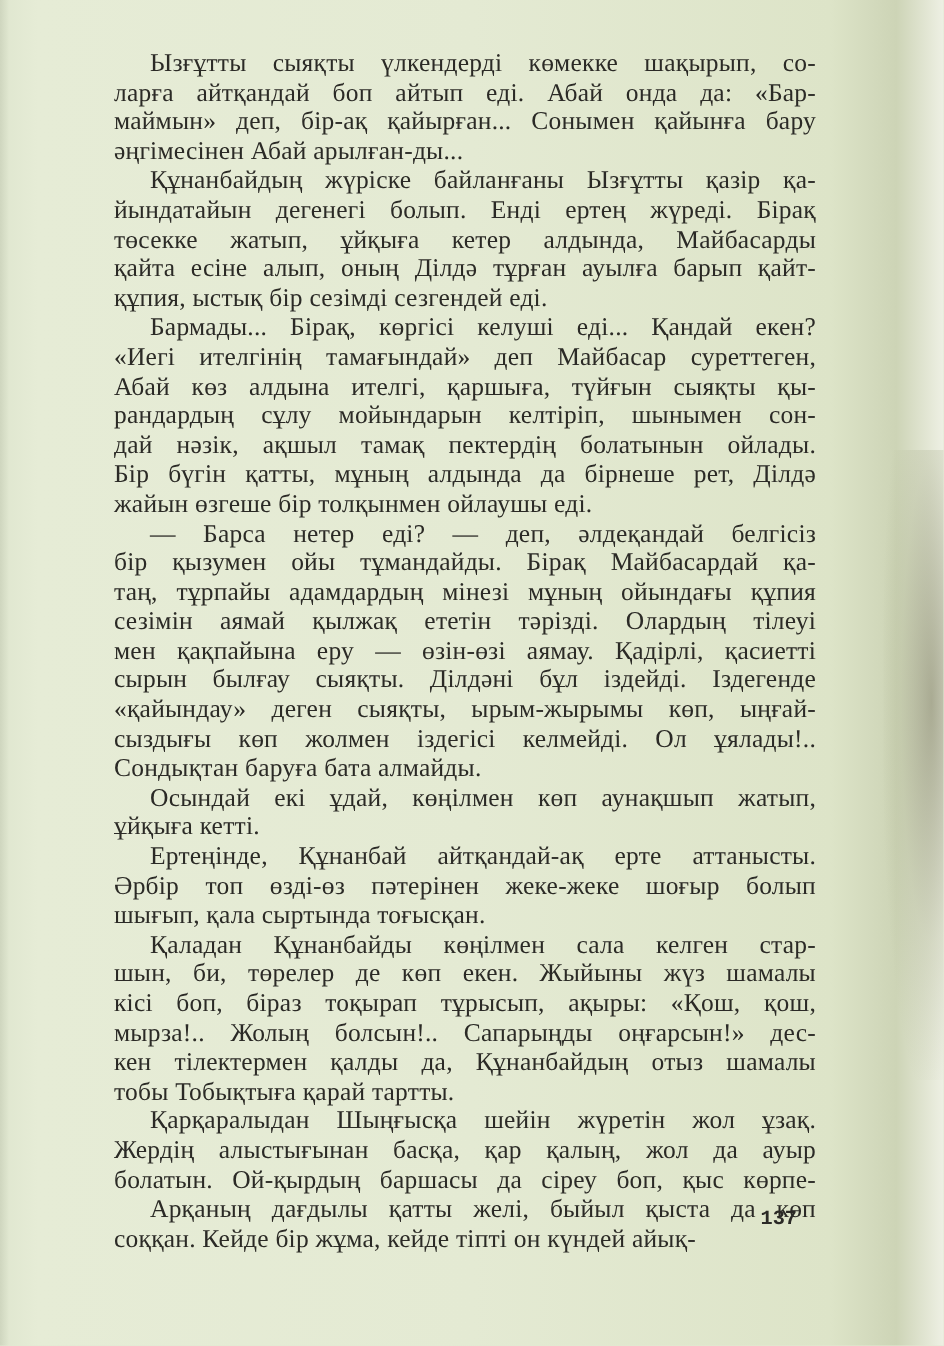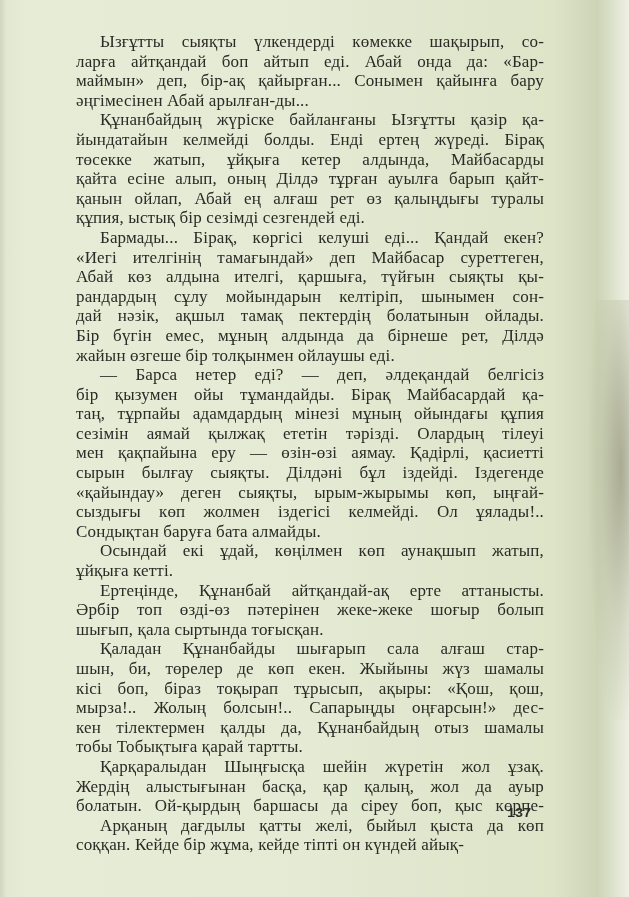--- a/index.html
+++ b/index.html
@@ -43,33 +43,32 @@
 
   <div class="text-block" id="text-block">
       <div class="para">
         <span class="line" style="padding-left: 24px;">Ызғұтты сыяқты үлкендерді көмекке шақырып, со-</span>
         <span class="line">ларға айтқандай боп айтып еді. Абай онда да: «Бар-</span>
         <span class="line">маймын» деп, бір-ақ қайырған... Сонымен қайынға бару</span>
         <span class="line last">әңгімесінен Абай арылған-ды...</span>
       </div>
       <div class="para">
         <span class="line" style="padding-left: 24px;">Құнанбайдың жүріске байланғаны Ызғұтты қазір қа-</span>
-        <span class="line">йындатайын келмейді болды. Енді ертең жүреді. Бірақ</span>
+        <span class="line">йындатайын дегенегі болып. Енді ертең жүреді. Бірақ</span>
         <span class="line">төсекке жатып, ұйқыға кетер алдында, Майбасарды</span>
         <span class="line">қайта есіне алып, оның Ділдә тұрған ауылға барып қайт-</span>
-        <span class="line">қанын ойлап, Абай ең алғаш рет өз қалыңдығы туралы</span>
         <span class="line last">құпия, ыстық бір сезімді сезгендей еді.</span>
       </div>
       <div class="para">
         <span class="line" style="padding-left: 24px;">Бармады... Бірақ, көргісі келуші еді... Қандай екен?</span>
         <span class="line">«Иегі ителгінің тамағындай» деп Майбасар суреттеген,</span>
         <span class="line">Абай көз алдына ителгі, қаршыға, түйғын сыяқты қы-</span>
         <span class="line">рандардың сұлу мойындарын келтіріп, шынымен сон-</span>
         <span class="line">дай нәзік, ақшыл тамақ пектердің болатынын ойлады.</span>
-        <span class="line">Бір бүгін емес, мұның алдында да бірнеше рет, Ділдә</span>
+        <span class="line">Бір бүгін қатты, мұның алдында да бірнеше рет, Ділдә</span>
         <span class="line last">жайын өзгеше бір толқынмен ойлаушы еді.</span>
       </div>
       <div class="para">
         <span class="line" style="padding-left: 24px;">— Барса нетер еді? — деп, әлдеқандай белгісіз</span>
         <span class="line">бір қызумен ойы тұмандайды. Бірақ Майбасардай қа-</span>
         <span class="line">таң, тұрпайы адамдардың мінезі мұның ойындағы құпия</span>
         <span class="line">сезімін аямай қылжақ ететін тәрізді. Олардың тілеуі</span>
         <span class="line">мен қақпайына еру — өзін-өзі аямау. Қадірлі, қасиетті</span>
         <span class="line">сырын былғау сыяқты. Ділдәні бұл іздейді. Іздегенде</span>
         <span class="line">«қайындау» деген сыяқты, ырым-жырымы көп, ыңғай-</span>
@@ -79,21 +78,21 @@
       <div class="para">
         <span class="line" style="padding-left: 24px;">Осындай екі ұдай, көңілмен көп аунақшып жатып,</span>
         <span class="line last">ұйқыға кетті.</span>
       </div>
       <div class="para">
         <span class="line" style="padding-left: 24px;">Ертеңінде, Құнанбай айтқандай-ақ ерте аттанысты.</span>
         <span class="line">Әрбір топ өзді-өз пәтерінен жеке-жеке шоғыр болып</span>
         <span class="line last">шығып, қала сыртында тоғысқан.</span>
       </div>
       <div class="para">
-        <span class="line" style="padding-left: 24px;">Қаладан Құнанбайды шығарып сала алғаш стар-</span>
+        <span class="line" style="padding-left: 24px;">Қаладан Құнанбайды көңілмен сала келген стар-</span>
         <span class="line">шын, би, төрелер де көп екен. Жыйыны жүз шамалы</span>
         <span class="line">кісі боп, біраз тоқырап тұрысып, ақыры: «Қош, қош,</span>
         <span class="line">мырза!.. Жолың болсын!.. Сапарыңды оңғарсын!» дес-</span>
         <span class="line">кен тілектермен қалды да, Құнанбайдың отыз шамалы</span>
         <span class="line last">тобы Тобықтыға қарай тартты.</span>
       </div>
       <div class="para">
         <span class="line" style="padding-left: 24px;">Қарқаралыдан Шыңғысқа шейін жүретін жол ұзақ.</span>
         <span class="line">Жердің алыстығынан басқа, қар қалың, жол да ауыр</span>
         <span class="line">болатын. Ой-қырдың баршасы да сіреу боп, қыс көрпе-</span>

